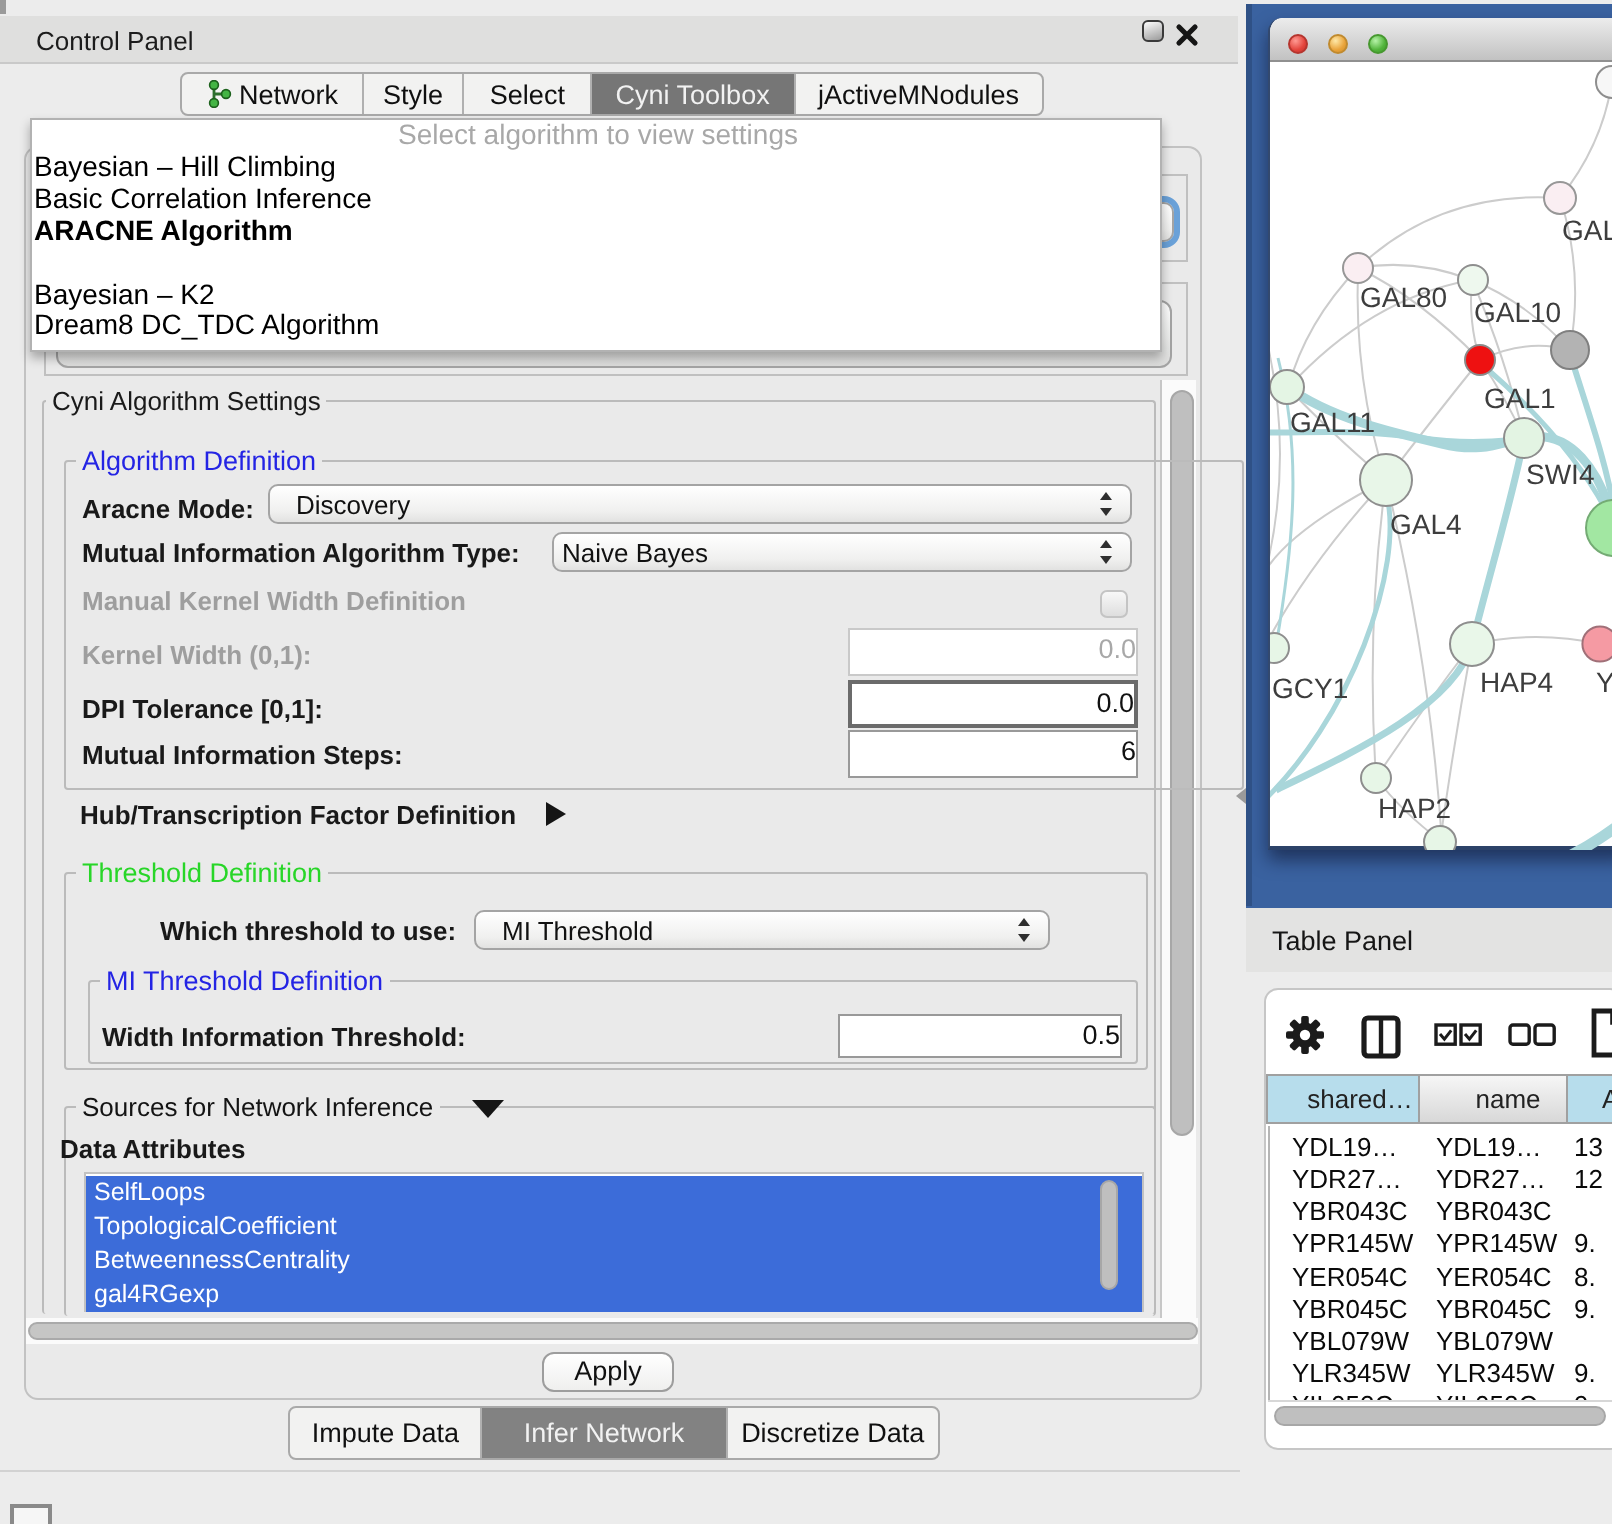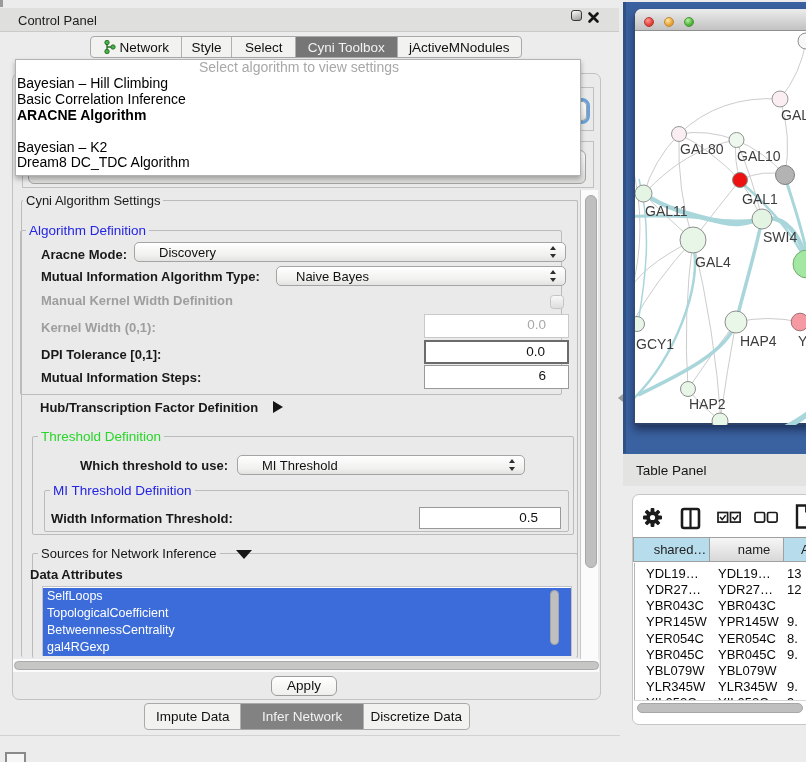--- a/index.html
+++ b/index.html
@@ -14,30 +14,30 @@
 
 
 .tabstrip{display:flex;border:1px solid #a9a9a9;border-radius:4px;background:#f2f2f1;overflow:hidden}
 .tabstrip .seg{font-size:13.5px;font-weight:400;color:#101010;display:flex;align-items:center;justify-content:center;border-right:1px solid #b0b0b0}
 .tabstrip .seg:last-child{border-right:none}
 .tabstrip .sel{background:#828282;color:#f2f2f2}
 
 #mainpanel{left:12px;top:73px;width:589px;height:627px;background:#eaeaea;border:1px solid #c2c2c2;border-radius:7px}
 .box{position:absolute;border:1px solid #c0c0c0;background:#eaeaea}
 
-.combo{position:absolute;border:1px solid #a4a4a4;border-radius:5px;background:linear-gradient(#ffffff,#f0f0ef 70%,#e2e2e1);height:20px;line-height:19px;font-size:13px;padding-left:24px;color:#111}
+.combo{position:absolute;border:1px solid #a4a4a4;border-radius:5px;background:linear-gradient(#ffffff,#f0f0ef 70%,#e2e2e1);height:20px;line-height:19px;font-size:13px;padding-left:13px;color:#111}
 .combo .arr{position:absolute;right:8px;top:0;width:7px;height:100%}
 .combo .arr:before{content:"";position:absolute;left:0;top:3px;border-left:3.5px solid transparent;border-right:3.5px solid transparent;border-bottom:4.5px solid #2e2e2e}
 .combo .arr:after{content:"";position:absolute;left:0;bottom:3px;border-left:3.5px solid transparent;border-right:3.5px solid transparent;border-top:4.5px solid #2e2e2e}
 .focusring{outline:3px solid #6aa1d8;outline-offset:0px}
 
 .group{position:absolute;border:1px solid #bbbbbb;border-radius:2px}
 .gtitle{position:absolute;top:-8px;left:5px;background:#eaeaea;padding:0 3px;font-size:13px}
 
-.field{position:absolute;background:#fff;border:1px solid #999;font-size:13.5px;text-align:right;padding:2px 22px 0 0;color:#111}
+.field{position:absolute;background:#fff;border:1px solid #999;font-size:13.5px;text-align:right;padding:2px 0 0 0;color:#111}
 .label{position:absolute;font-size:13px;font-weight:bold;color:#191919;white-space:nowrap}
 
 #overlay{left:15px;top:59px;width:566px;height:117px;background:#fff;border:1px solid #b2b2b2;box-shadow:0 3px 5px rgba(0,0,0,.30);z-index:50}
 #overlay .hint{position:absolute;top:-1px;left:0;width:566px;text-align:center;color:#a8a8a8;font-size:14px}
 #overlay .item{position:absolute;left:1px;font-size:14px;color:#000;white-space:nowrap}
 
 .vthumb{position:absolute;background:#bfbfbf;border:1px solid #a7a7a7;border-radius:6px}
 
 #attrlist{left:42px;top:586px;width:530px;height:70px;background:#fff;border:1px solid #c2c2c2;border-bottom:none;overflow:hidden}
 .bluerow{position:absolute;left:0px;width:552px;height:17px;background:#3c6cd9;color:#fff;font-size:12.5px;line-height:17px;padding-left:4px}
@@ -90,27 +90,27 @@
 <div class="combo" style="left:28px;top:150px;width:558px;height:34px;border-radius:6px;background:linear-gradient(#ffffff,#ecedec 55%,#dcdcdb)"></div>
 
 <div id="scrollc"></div>
 
 <div class="abs" style="left:580px;top:190px;width:18px;height:470px;background:#fbfbfb;border-left:1px solid #c7c7c7"></div>
 <div class="vthumb" style="left:585px;top:195px;width:12px;height:373px;border-radius:7px"></div>
 
 <div class="group" style="left:21px;top:200px;width:557px;height:457px;border-bottom:none">
   <div class="gtitle" style="color:#1a1a1a;left:1px">Cyni Algorithm Settings</div>
 </div>
-<div class="group" style="left:20px;top:230px;width:542px;height:165px">
+<div class="group" style="left:32px;top:230px;width:590px;height:165px">
   <div class="gtitle" style="color:#2424e4;font-size:13.5px">Algorithm Definition</div>
 </div>
 <div class="label" style="left:41px;top:247px">Aracne Mode:</div>
 <div class="combo" style="left:134px;top:242px;width:432px">Discovery<span class="arr"></span></div>
 <div class="label" style="left:41px;top:269px">Mutual Information Algorithm Type:</div>
-<div class="combo" style="left:276px;top:266px;width:290px;padding-left:19px">Naive Bayes<span class="arr"></span></div>
+<div class="combo" style="left:276px;top:266px;width:290px;padding-left:4px">Naive Bayes<span class="arr"></span></div>
 <div class="label" style="left:41px;top:293px;color:#9e9e9e">Manual Kernel Width Definition</div>
 <div class="abs" style="left:550px;top:295px;width:14px;height:14px;border:1px solid #c4c4c4;border-radius:3.5px;background:linear-gradient(#f8f8f8,#dedede)"></div>
 <div class="label" style="left:41px;top:320px;color:#9e9e9e">Kernel Width (0,1):</div>
 <div class="field" style="left:424px;top:314px;width:145px;height:24px;border-color:#c9c9c9;color:#a8a8a8">0.0</div>
 <div class="label" style="left:41px;top:347px">DPI Tolerance [0,1]:</div>
 <div class="field" style="left:424px;top:340px;width:145px;height:24px;border:2px solid #6b6b6b">0.0</div>
 <div class="label" style="left:41px;top:370px">Mutual Information Steps:</div>
 <div class="field" style="left:424px;top:365px;width:145px;height:24px">6</div>
 
 <div class="label" style="left:40px;top:400px">Hub/Transcription Factor Definition</div>

